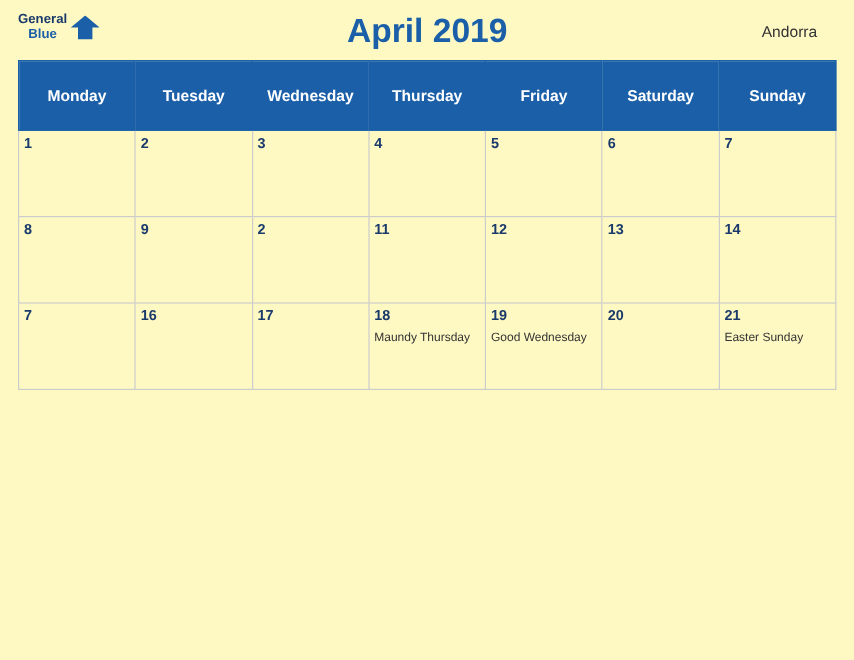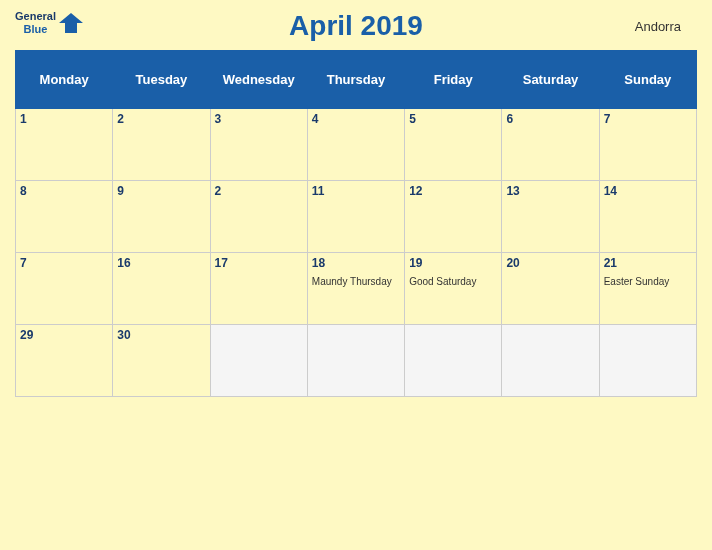--- a/index.html
+++ b/index.html
@@ -180,38 +180,25 @@
           </td>
           <td>
             <span class="cell-date">17</span>
           </td>
           <td>
             <span class="cell-date">18</span>
             <span class="cell-holiday">Maundy Thursday</span>
           </td>
           <td>
             <span class="cell-date">19</span>
-            <span class="cell-holiday">Good Saturday</span>
+            <span class="cell-holiday">Good Wednesday</span>
           </td>
           <td>
             <span class="cell-date">20</span>
           </td>
           <td>
             <span class="cell-date">21</span>
             <span class="cell-holiday">Easter Sunday</span>
           </td>
-        </tr>
-        <tr>
-          <td>
-            <span class="cell-date">29</span>
-          </td>
-          <td>
-            <span class="cell-date">30</span>
-          </td>
-          <td class="empty-cell"></td>
-          <td class="empty-cell"></td>
-          <td class="empty-cell"></td>
-          <td class="empty-cell"></td>
-          <td class="empty-cell"></td>
         </tr>
       </tbody>
   </table>
 </div>
 
 </body></html>

